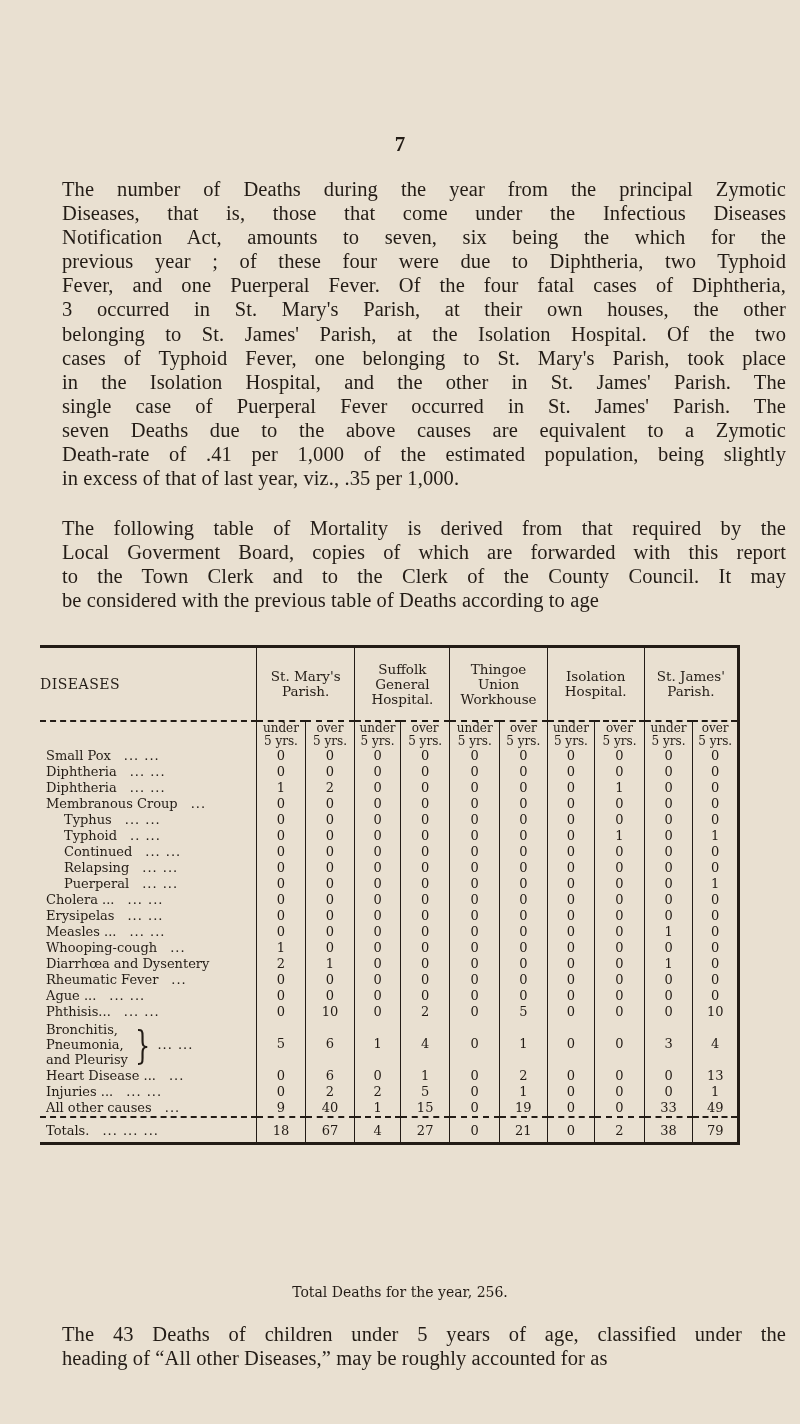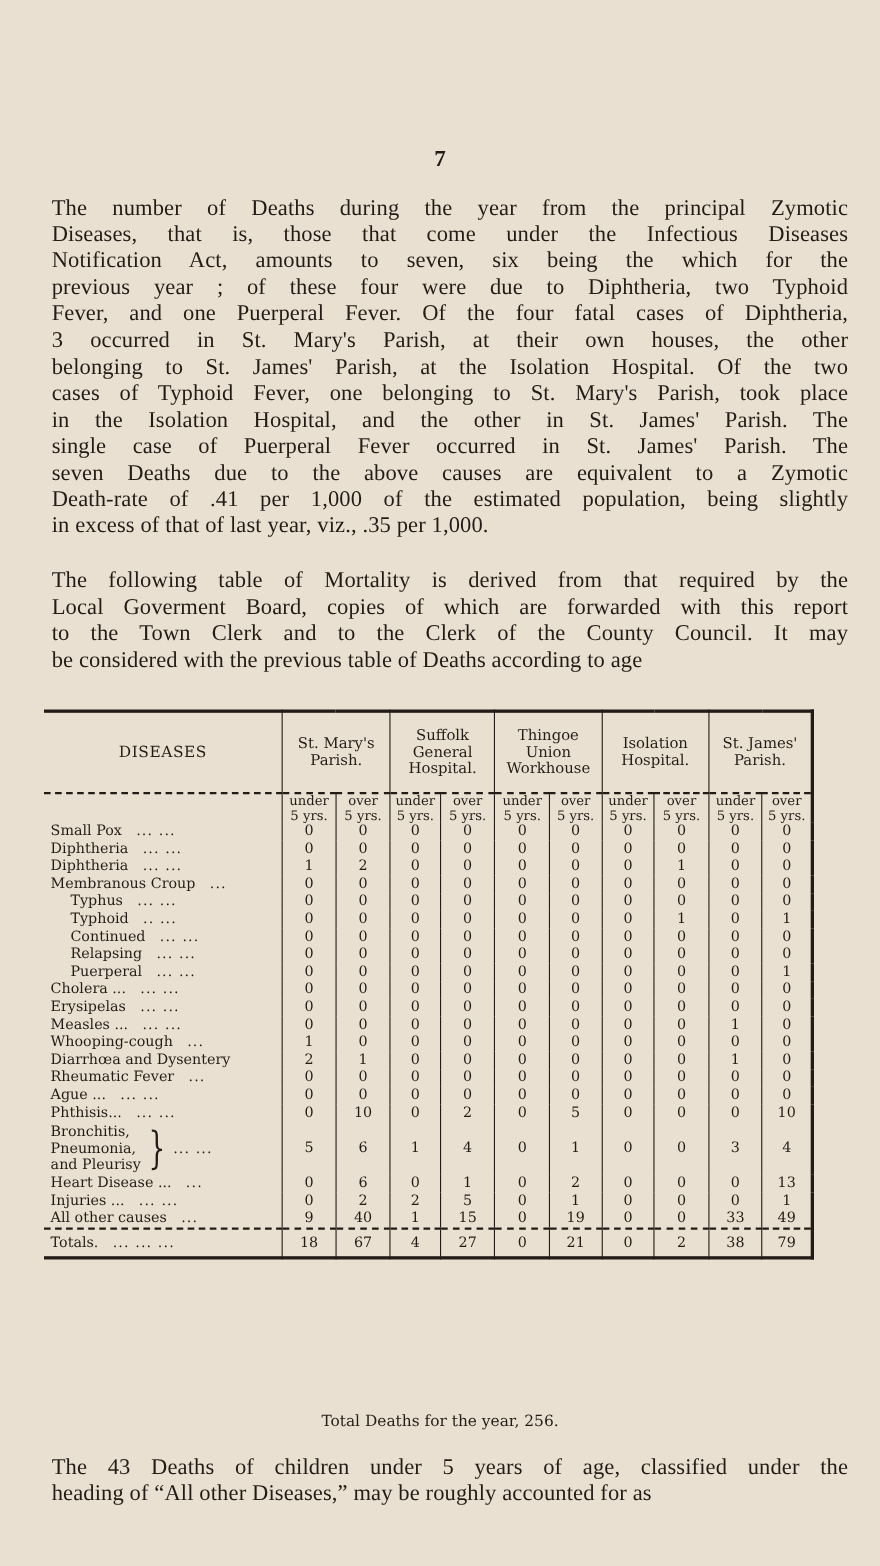--- a/index.html
+++ b/index.html
@@ -8,21 +8,21 @@
       background: #e9e0d1;
       color: #231c16;
       font-family: "Liberation Serif", serif;
       position: relative;
     }
     .page-number {
       position: absolute; top: 132px; left: 0; width: 800px;
       text-align: center; font-size: 21px; font-weight: bold;
     }
     .para {
-      position: absolute; left: 47px; width: 724px;
+      position: absolute; left: 62px; width: 724px;
       font-size: 20.5px; line-height: 24.1px;
       text-align: justify; text-indent: 0;
       margin: 0;
       font-family: "Liberation Serif", serif;
       letter-spacing: 0.1px;
     }
     .para .line { display: block; text-align-last: justify; white-space: nowrap; }
     .para .line.last { text-align-last: left; }
     #p1 { top: 177px; }
     #p2 { top: 516px; }
@@ -40,21 +40,21 @@
       border-right: 3px solid #231c16;
     }
     table.mort td, table.mort th { padding: 0; }
     .hdr-grp th {
       font-weight: normal; font-size: 13.5px; line-height: 15px;
       height: 72px; vertical-align: middle; text-align: center;
       border-left: 1px solid #231c16;
       border-bottom: 2px dashed #231c16;
     }
     .hdr-grp th.diseases-h {
-      border-left: none; text-align: center; font-size: 14px; letter-spacing: 0.5px;
+      border-left: none; text-align: left; font-size: 14px; letter-spacing: 0.5px;
     }
     .hdr-sub td {
       font-size: 12px; line-height: 13px; text-align: center;
       padding-top: 10px;
       border-left: 1px solid #231c16;
     }
     .hdr-sub td.blank { border-left: none; }
     .hdr-sub td .u { display: block; }
     tr.row td {
       text-align: center; font-size: 13px; line-height: 16px; height: 16px;

